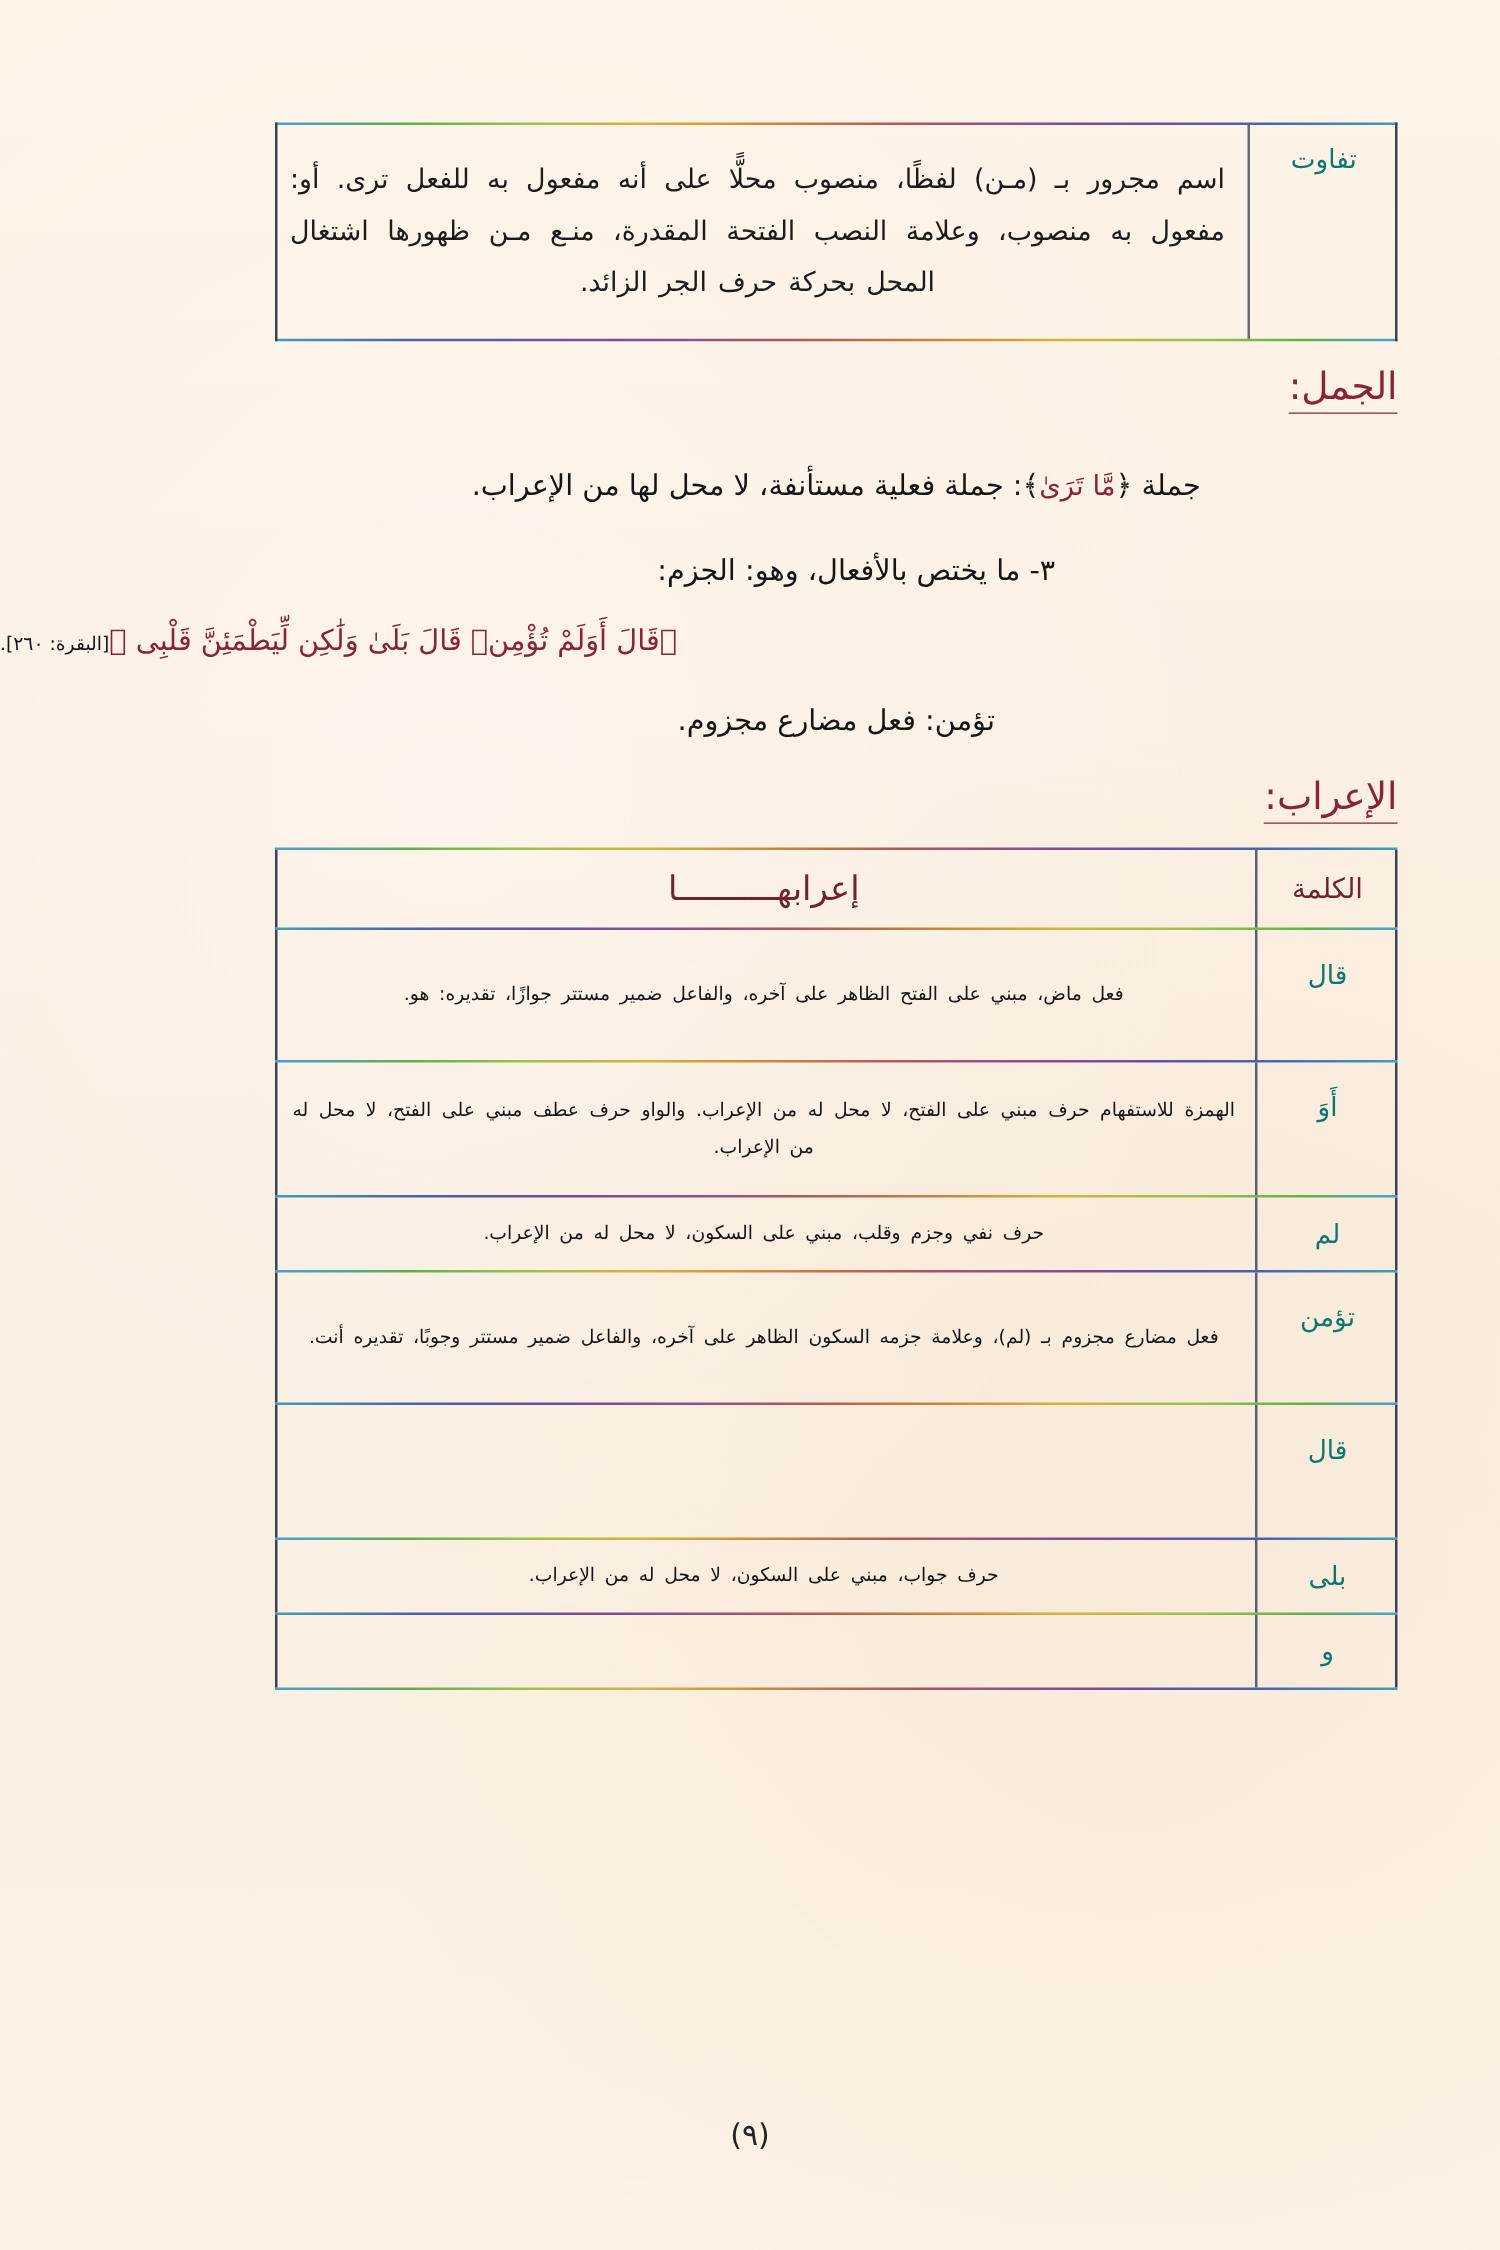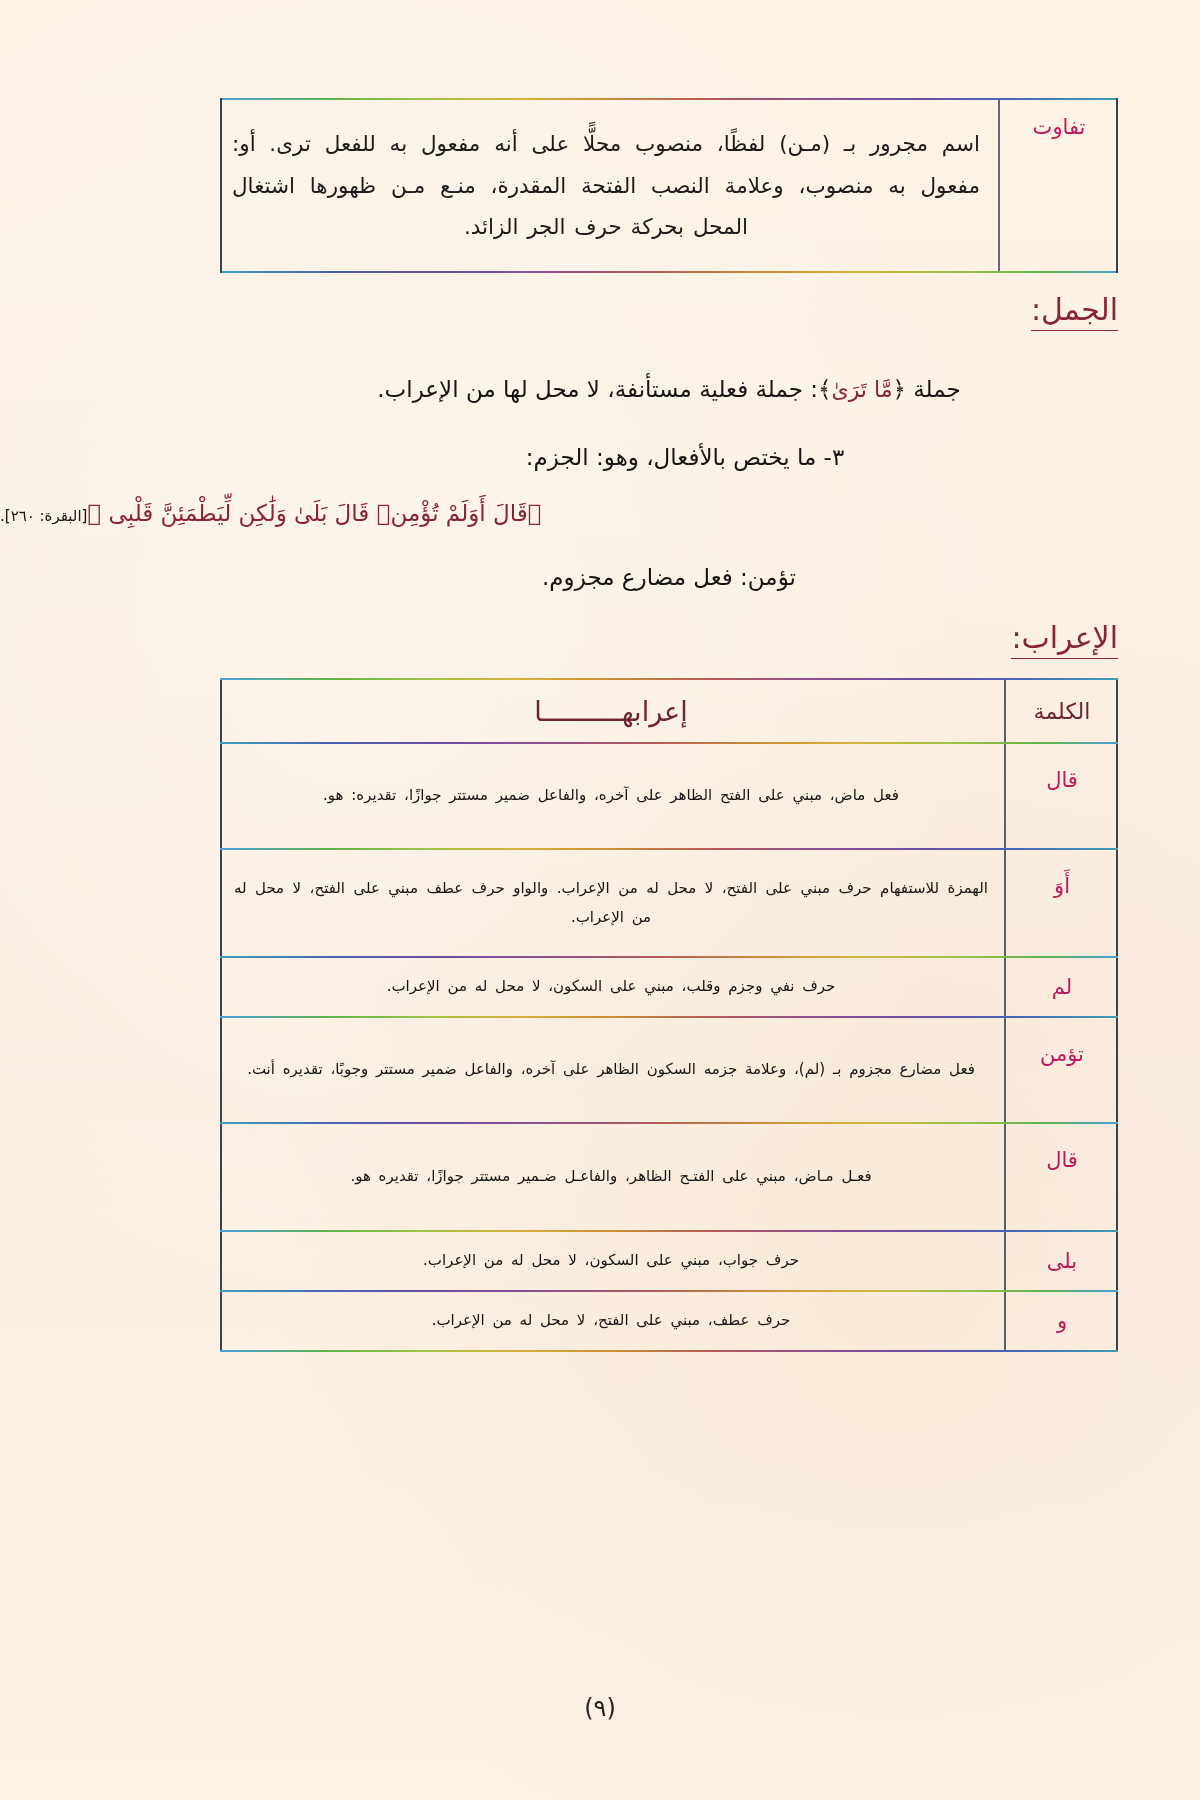--- a/index.html
+++ b/index.html
@@ -62,21 +62,21 @@
     font-size: 21.5px;
     line-height: 1.95;
     text-align: justify;
     text-align-last: center;
     letter-spacing: 0px;
     word-spacing: 2px;
   }
   .cell-label {
     width: 100%;
     text-align: center;
-    color: #be185d;
+    color: #0f766e;
     font-size: 21px;
   }
   .cell-label.hdr {
     color: #6d2330;
     font-size: 22px;
   }
 
   
   #top-table {
     position: absolute;
@@ -376,23 +376,20 @@
     </div>
     <div class="rainbow-h rev"></div>
 
     <div class="mt-row" style="min-height:106px;">
       <div class="edge r"></div>
       <div class="edge l"></div>
       <div class="mt-word top-align">
         <span class="cell-label">قال</span>
       </div>
       <div class="vsep"></div>
-      <div class="mt-body">
-        <span class="mt-body-text">فعـل مـاض، مبني على الفتـح الظاهر، والفاعـل ضـمير مستتر جوازًا، تقديره هو.</span>
-      </div>
     </div>
     <div class="rainbow-h"></div>
 
     <div class="mt-row" style="min-height:58px;">
       <div class="edge r"></div>
       <div class="edge l"></div>
       <div class="mt-word">
         <span class="cell-label">بلى</span>
       </div>
       <div class="vsep"></div>
@@ -402,23 +399,20 @@
     </div>
     <div class="rainbow-h rev"></div>
 
     <div class="mt-row" style="min-height:58px;">
       <div class="edge r"></div>
       <div class="edge l"></div>
       <div class="mt-word">
         <span class="cell-label">و</span>
       </div>
       <div class="vsep"></div>
-      <div class="mt-body">
-        <span class="mt-body-text single">حرف عطف، مبني على الفتح، لا محل له من الإعراب.</span>
-      </div>
     </div>
 
     <div class="rainbow-h"></div>
   </div>
 
   <div class="page-number">(٩)</div>
 
 </div>
 
 </body></html>

